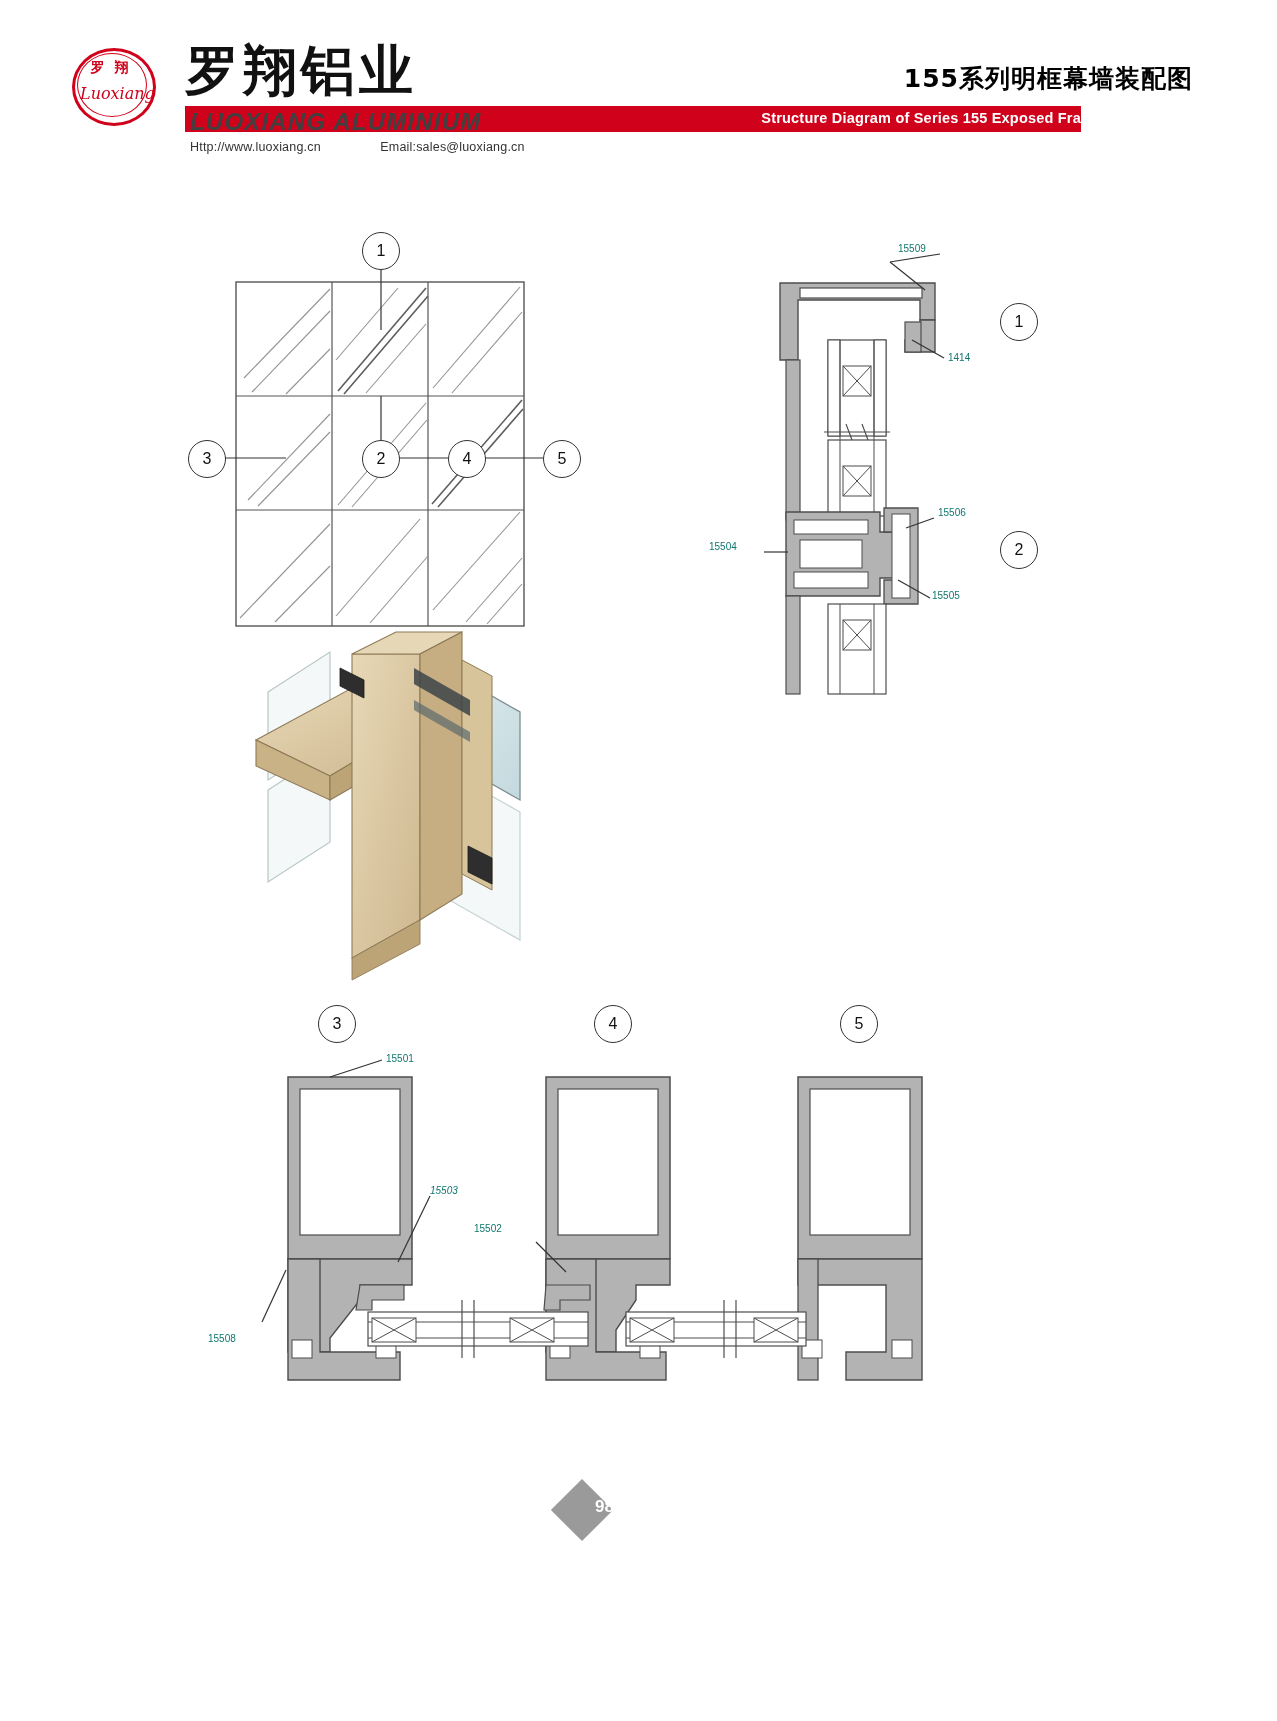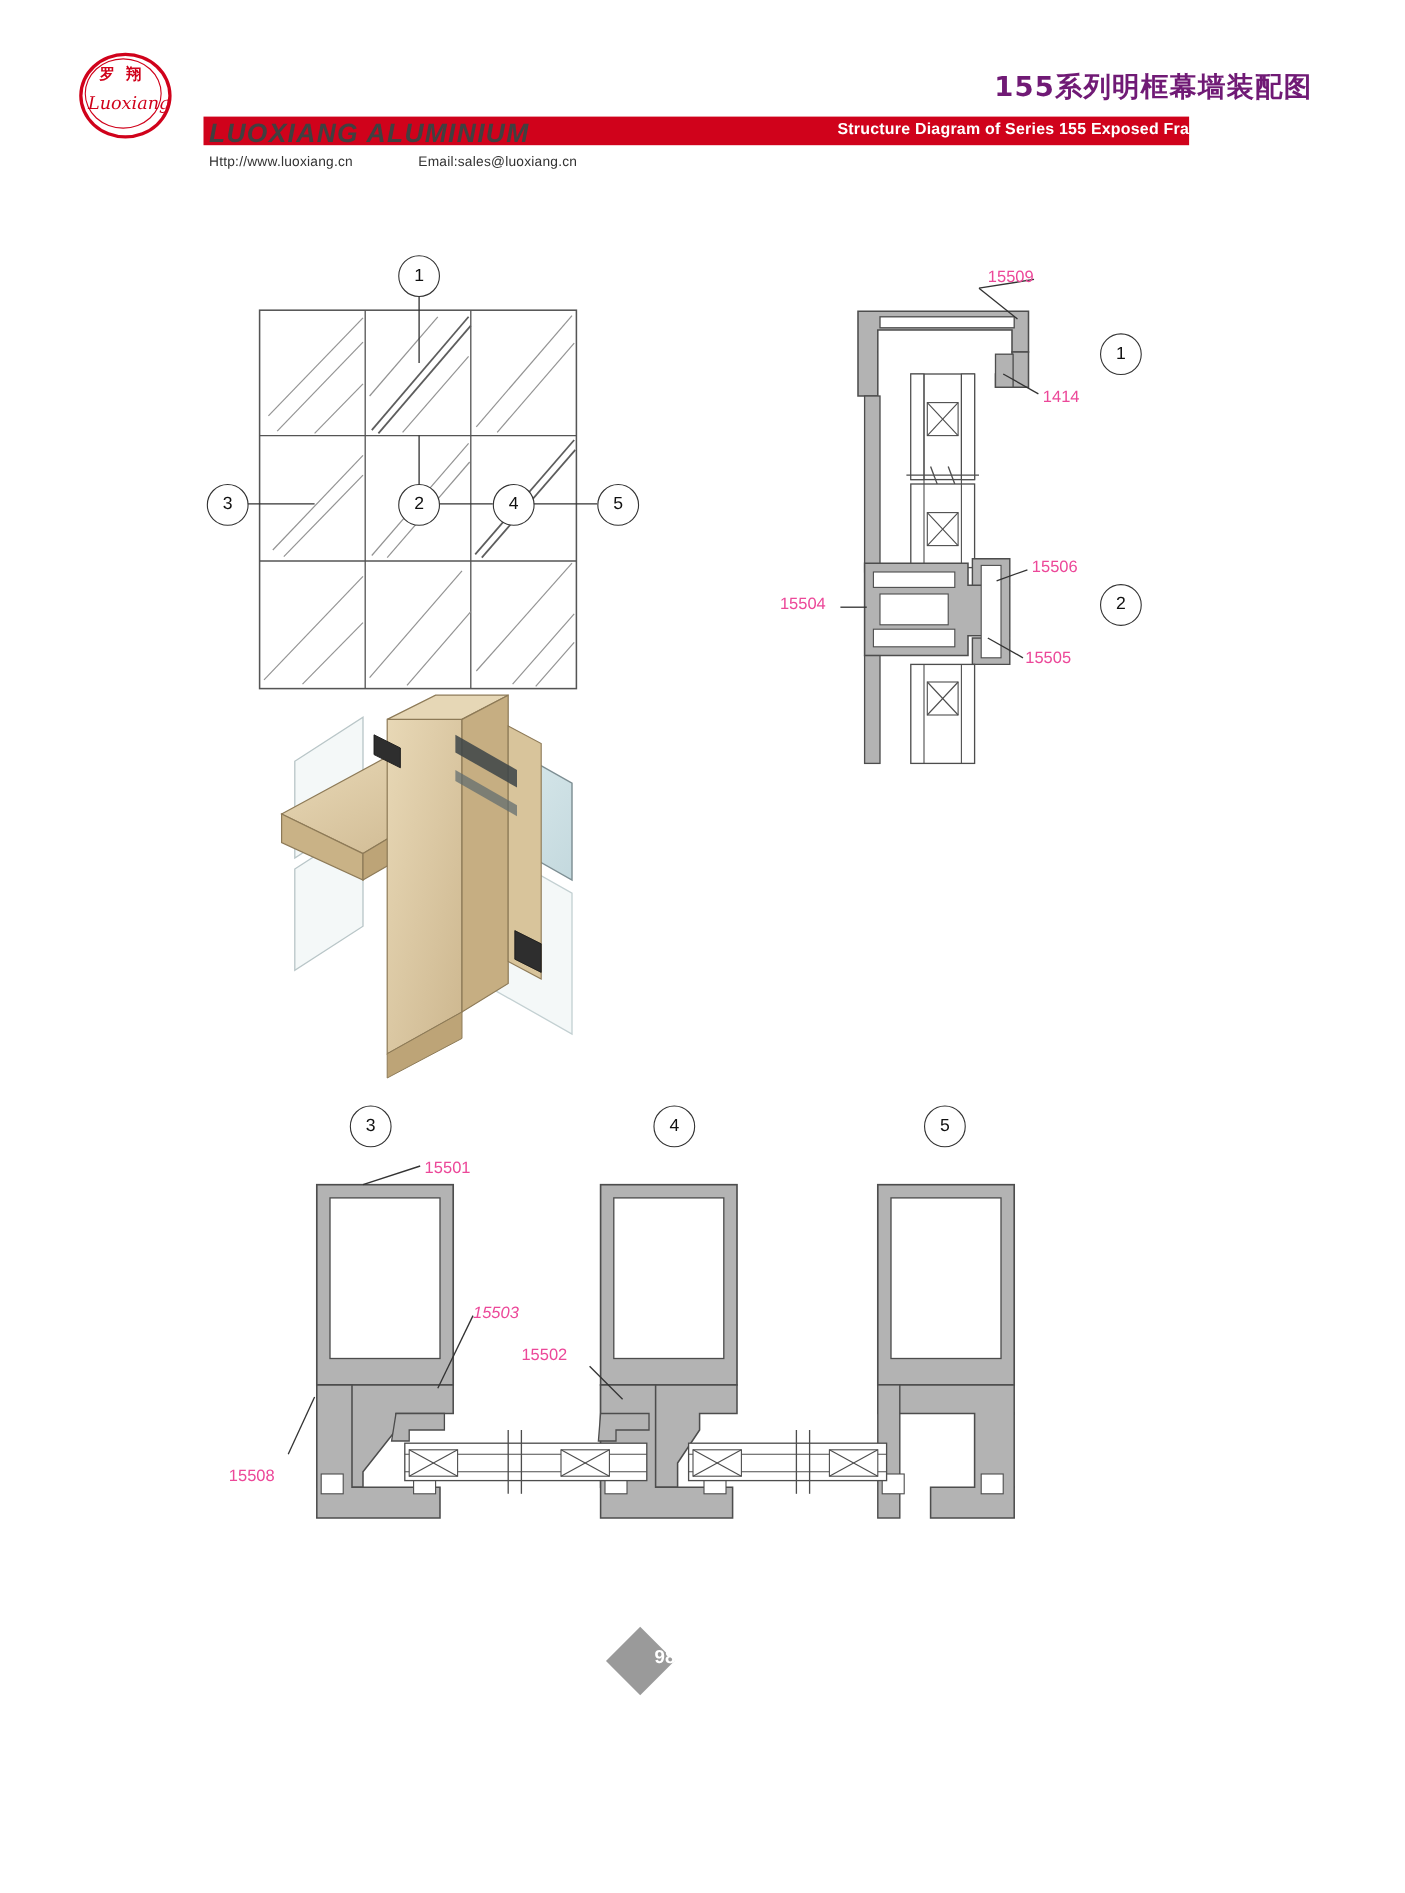--- a/index.html
+++ b/index.html
@@ -47,21 +47,21 @@
     position:absolute; left:185px; top:106px; width:896px; height:26px;
     background:#d0021b;
   }
   #brand-en {
     position:absolute; left:190px; top:108px;
     font-size:24px; font-weight:bold; font-style:italic;
     color:#404040; letter-spacing:1.2px;
   }
   #title-cn {
     position:absolute; right:25px; top:62px;
-    font-size:25px; font-weight:bold; color:#701a75;
+    font-size:25px; font-weight:bold; color:#000000;
     font-family:"DejaVu Sans", sans-serif; letter-spacing:1px;
   }
   #title-en {
     position:absolute; right:25px; top:110px;
     font-size:14.5px; color:#ffffff; letter-spacing:0.2px;font-weight:bold;
   }
   #contact {
     position:absolute; left:190px; top:140px;
     font-size:12.5px; color:#333; letter-spacing:0.2px;
   }
@@ -69,21 +69,21 @@
 
   
   .callout {
     position:absolute; width:36px; height:36px; border-radius:50%;
     border:1.4px solid #333; background:#fff;
     font-size:16px; color:#111; text-align:center; line-height:36px;
   }
 
   
   .plabel {
-    position:absolute; font-size:15px; color:#ec4899; white-space:nowrap;
+    position:absolute; font-size:10px; color:#0f766e; white-space:nowrap;
   }
 
   
   #art { position:absolute; left:0; top:0; width:1277px; height:1721px; }
 
   
   #pagenum-wrap {
     position:absolute; left:550px; top:1478px; width:64px; height:64px;
   }
   #pagenum-dia {
@@ -100,20 +100,21 @@
 
 <div id="header">
 
   <div id="logo-mark">
     <div class="ring"></div>
     <div class="ring2"></div>
     <div class="lm-cn">罗 翔</div>
     <div class="lm-en">Luoxiang</div>
   </div>
 
+  <div id="brand-cn">罗翔铝业</div>
   <div id="brand-bar"></div>
   <div id="brand-en">LUOXIANG ALUMINIUM</div>
 
   <div id="title-cn">155系列明框幕墙装配图</div>
   <div id="title-en">Structure Diagram of Series 155 Exposed Frame Curtain Wall</div>
 
   <div id="contact">
     <span>Http://www.luoxiang.cn</span>
     <span class="sp"></span>
     <span>Email:sales@luoxiang.cn</span>

